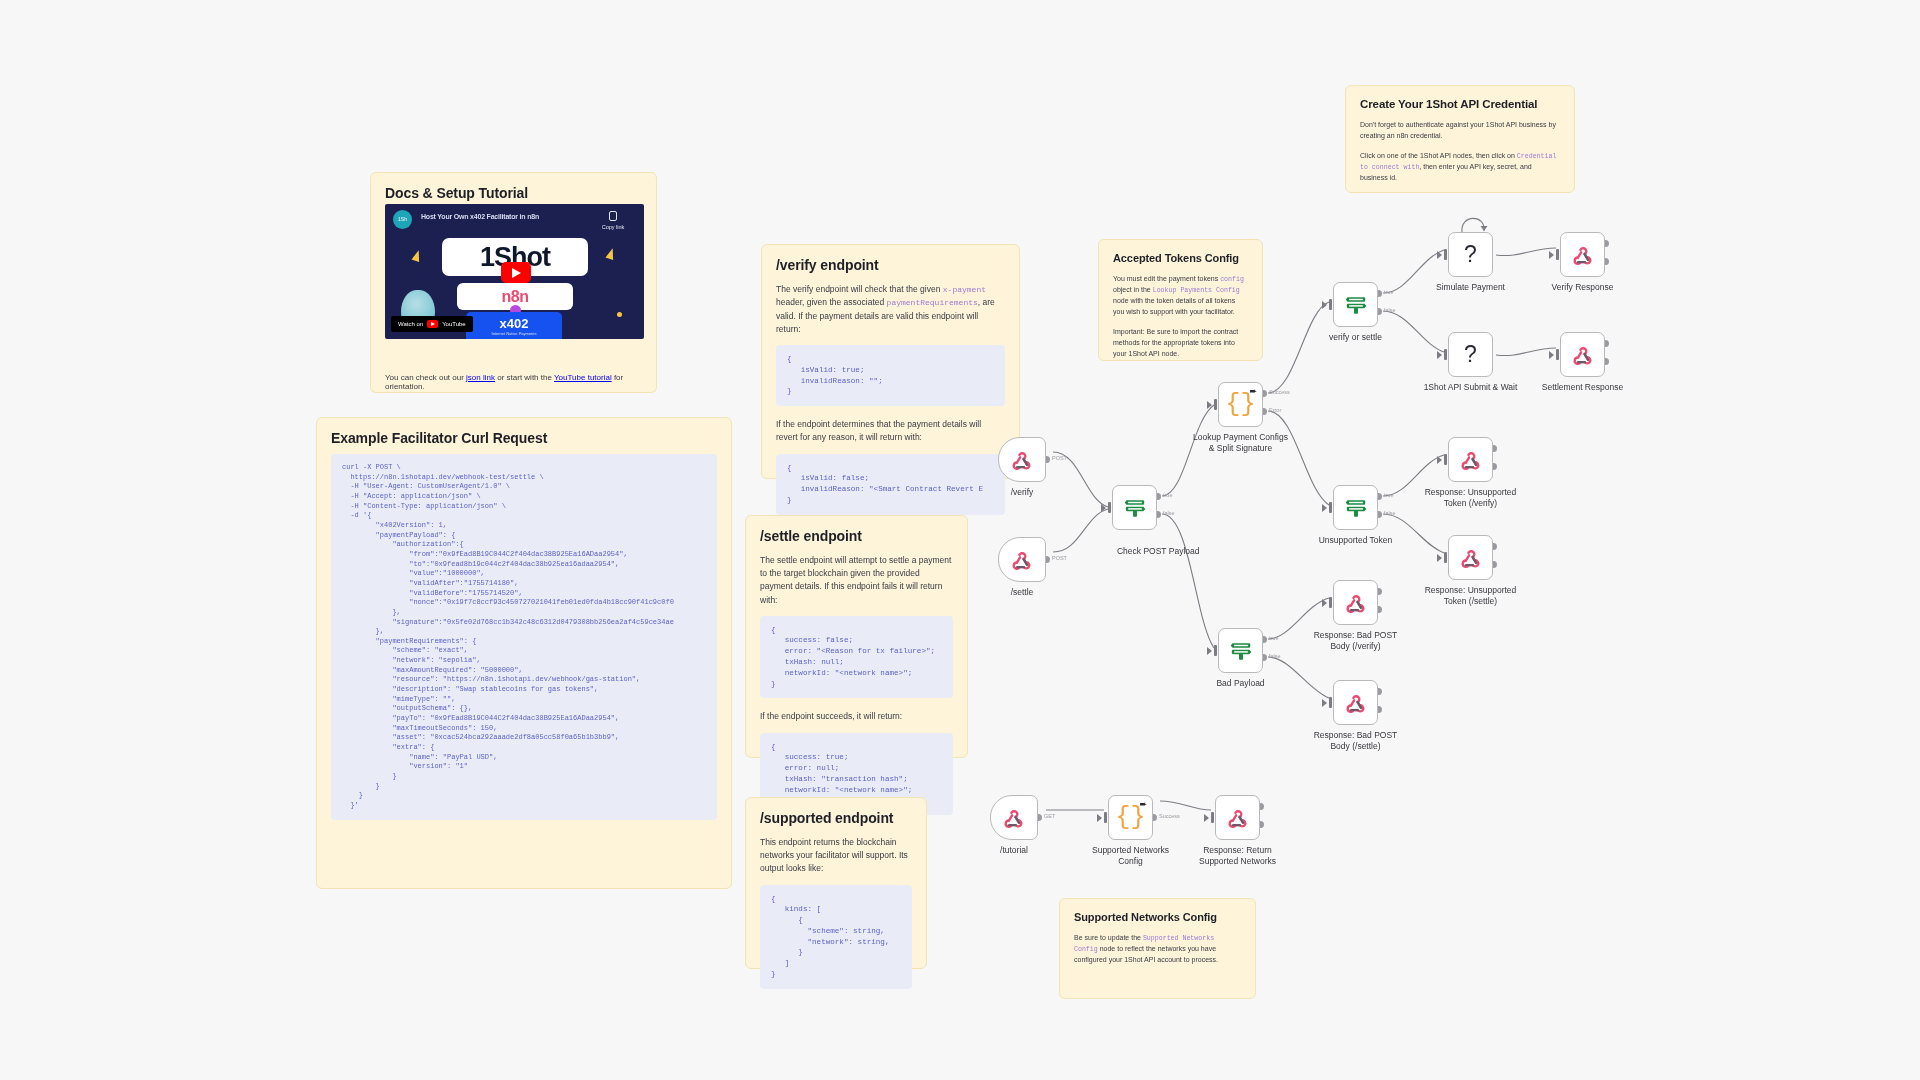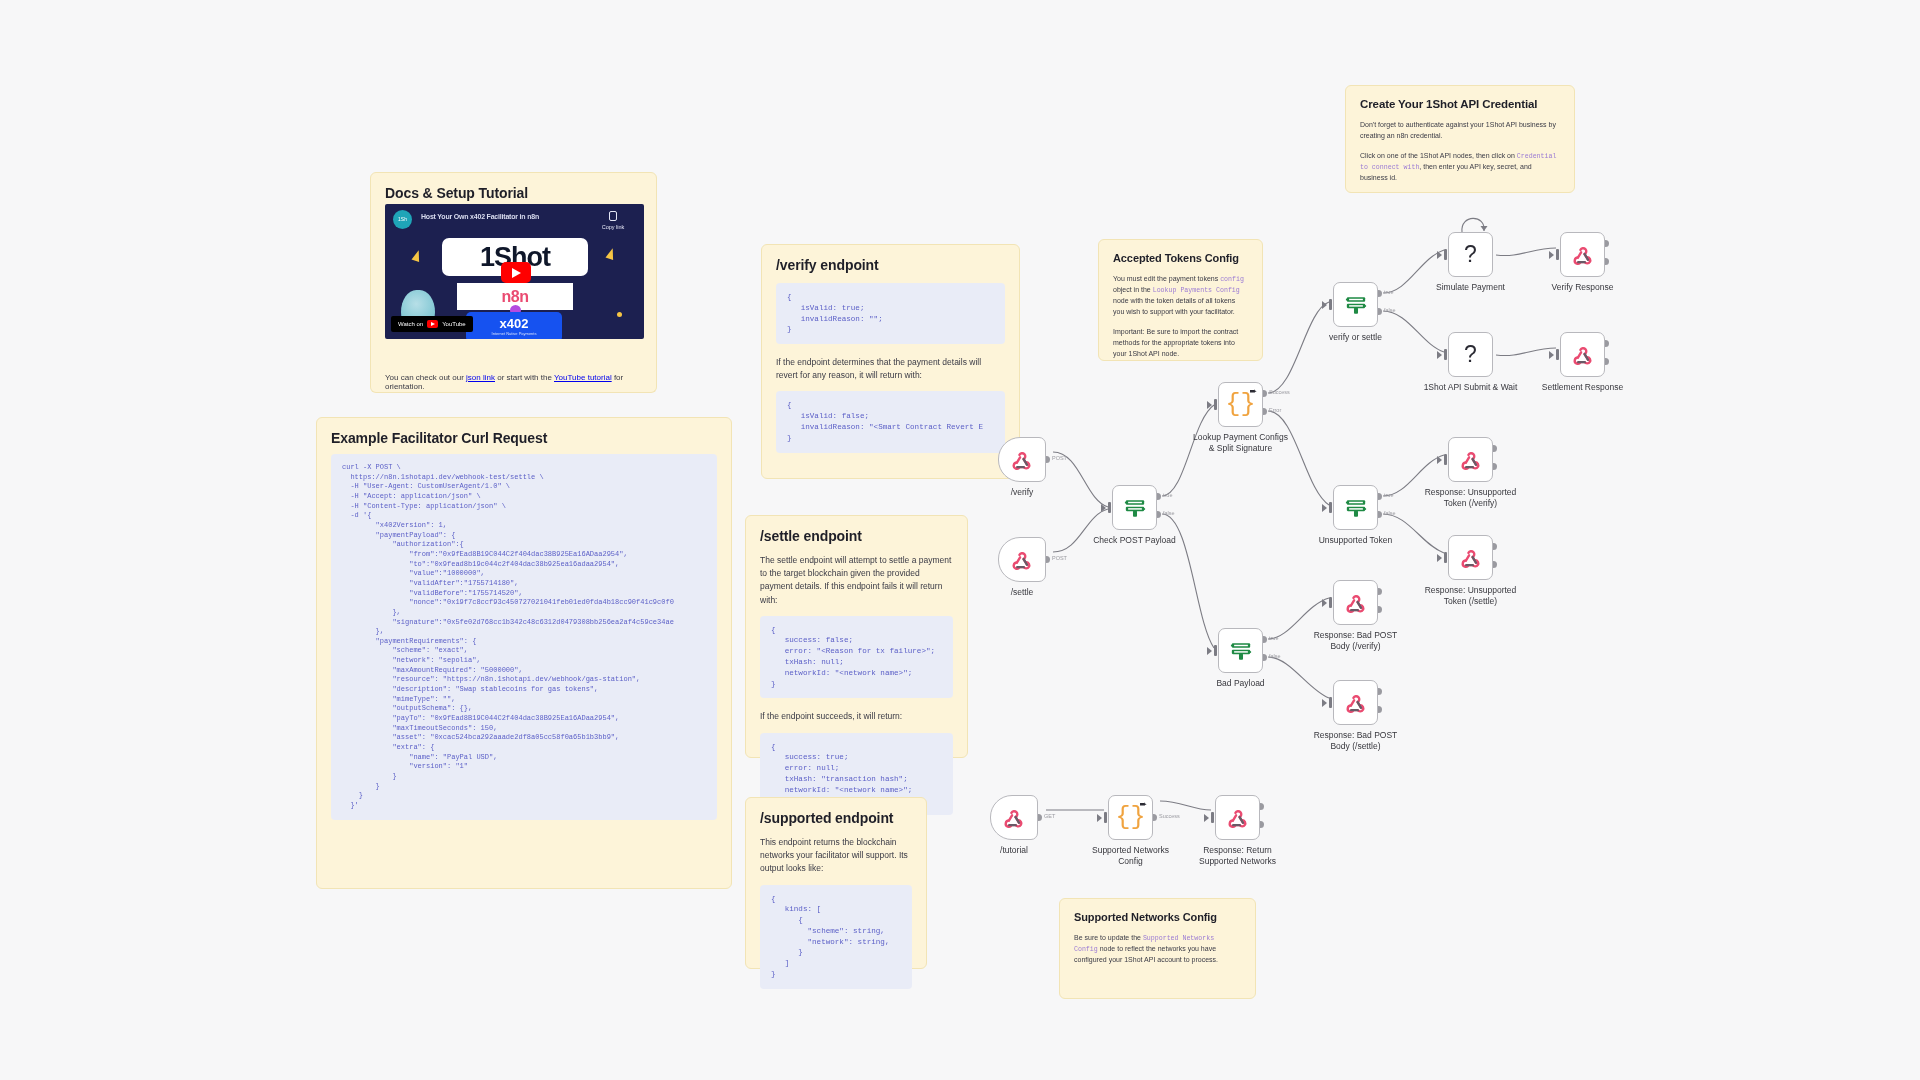--- a/index.html
+++ b/index.html
@@ -117,21 +117,21 @@
     position: absolute; left: 57px; top: 34px;
     width: 146px; height: 38px;
     background: #fff; border-radius: 7px;
     text-align: center; line-height: 38px;
     font-size: 27px; font-weight: 700; color: #0f172a;
     letter-spacing: -1px;
   }
   .video .n8nbox {
     position: absolute; left: 72px; top: 79px;
     width: 116px; height: 27px;
-    background: #fff; border-radius: 0;
+    background: #fff; border-radius: 6px;
     text-align: center; line-height: 27px;
     font-size: 16px; font-weight: 700; color: #ea4b71;
     letter-spacing: -0.5px;
   }
   .video .x402box {
     position: absolute; left: 81px; top: 108px;
     width: 96px; height: 30px;
     background: #1652f0; border-radius: 5px;
     text-align: center;
     font-size: 13px; font-weight: 700; color: #fff;
@@ -363,20 +363,21 @@
                 "name": "PayPal USD",
                 "version": "1"
             }
         }
     }
   }'</div>
   </div>
 
   <div class="sticky" id="sticky-verify">
     <h2>/verify endpoint</h2>
+    <p><span>The verify endpoint will check that the given </span><span class="code-inline">x-payment</span><span> header, given the associated </span><span class="code-inline">paymentRequirements</span><span>, are valid. If the payment details are valid this endpoint will return:</span></p>
     <div class="codeblock">{
    isValid: true;
    invalidReason: "";
 }</div>
     <p>If the endpoint determines that the payment details will revert for any reason, it will return with:</p>
     <div class="codeblock">{
    isValid: false;
    invalidReason: "&lt;Smart Contract Revert E
 }</div>
   </div>
@@ -471,21 +472,21 @@
       <path d="M13.8 19.8 L6.9 19.8"></path>
     </g>
   </svg>
       </div>
       <div class="in-bar" style="left: 1108px; top: 502px;"></div>
       <div class="in-arrow" style="left: 1101px; top: 503.5px;"></div>
       <div class="port" style="left: 1154px; top: 493px;"></div>
       <div class="port-label" style="left: 1163px; top: 492px;">true</div>
       <div class="port" style="left: 1154px; top: 511px;"></div>
       <div class="port-label" style="left: 1163px; top: 510px;">false</div>
-      <div class="node-label" style="left: 1134.5px; top: 535px;">
+      <div class="node-label" style="left: 1134.5px; top: 546px; text-align: right;">
         <div>Check POST Payload</div>
       </div>
       <div class="node sq" style="left: 1112px; top: 485px;">
         <svg width="24" height="22" viewBox="0 0 26 24">
     <g fill="#1f8a44">
       <rect x="3" y="3.5" width="20" height="5" rx="1.2"></rect>
       <rect x="3" y="10.5" width="20" height="5" rx="1.2"></rect>
       <rect x="10.8" y="15" width="4.4" height="6.5" rx="1"></rect>
     </g>
     <g fill="#ffffff">

